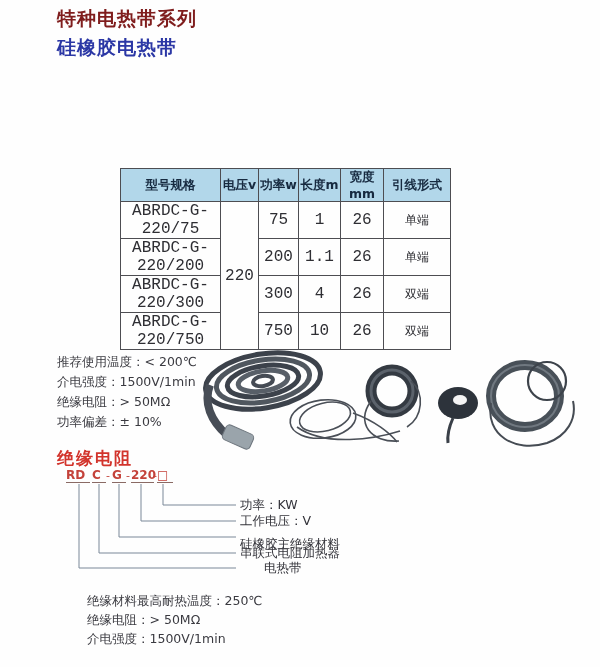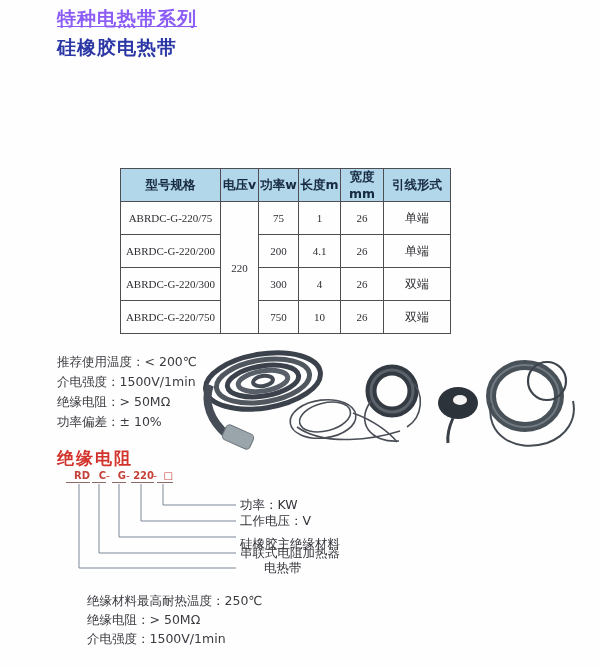--- a/index.html
+++ b/index.html
@@ -3,21 +3,21 @@
 <meta charset="utf-8">
 <style>
   * { margin:0; padding:0; box-sizing:border-box; }
   html,body { background:#ffffff; }
   #page {
     position:relative; width:600px; height:667px; background:#fefefe;
     font-family:"DejaVu Sans","Liberation Sans",sans-serif; overflow:hidden;
   }
   .title-main {
     position:absolute; left:57px; top:6px;
-    font-size:19px; font-weight:bold; color:#8b5cf6; letter-spacing:1px;text-decoration:underline;
+    font-size:19px; font-weight:bold; color:#7f1d1d; letter-spacing:1px;
   }
   .title-sub {
     position:absolute; left:57px; top:35px;
     font-size:19px; font-weight:bold; color:#2b37a5; letter-spacing:1px;
   }
   .bullets {
     position:absolute; left:42px; top:61px; width:530px;
     font-size:12.5px; line-height:21px; color:#3a3a40;
   }
   .bullets p { text-indent:18px; }
@@ -25,36 +25,36 @@
     position:absolute; left:120px; top:168px;
     border-collapse:collapse; table-layout:fixed;
   }
   .spec-table th, .spec-table td {
     border:1px solid #4d4d52; text-align:center; vertical-align:middle;margin-left:24px;
   }
   .spec-table th {
     background:#b2d7ea; color:#172a40; font-size:12.5px; font-weight:bold; height:29px;
   }
   .spec-table td {
-    height:33px; font-size:11px; color:#2e2e33;
-    font-family:Liberation Serif, serif;
+    height:33px; font-size:16px; color:#2e2e33;
+    font-family:Liberation Mono, monospace;
   }
   .spec-table td.cn { font-family:"DejaVu Sans","Liberation Sans",sans-serif; font-size:12px; }
   .specs-left {
     position:absolute; left:57px; top:352px;
     font-size:12.5px; line-height:20px; color:#3a3a40;
   }
   .photos { position:absolute; left:185px; top:343px; }
   .section-red {
     position:absolute; left:57px; top:447px;
     font-size:17px; font-weight:bold; color:#d2342c; letter-spacing:2px;
   }
   .code-token {
     position:absolute; top:469px; height:14px;
-    font-size:10px; font-weight:bold; color:#c4423a; text-align:right;
+    font-size:12px; font-weight:bold; color:#c4423a; text-align:left;
     border-bottom:1px solid #8a6a64; line-height:13px;
   }
   .code-sep {
     position:absolute; top:469px; font-size:11px; color:#c4423a; line-height:13px;
   }
   .diagram-lines { position:absolute; left:0; top:484px; }
   .diagram-label {
     position:absolute; left:240px; font-size:12.5px; color:#33333a; line-height:14px;
   }
   .specs-bottom {
@@ -93,21 +93,21 @@
       <td>ABRDC-G-220/75</td>
       <td rowspan="4">220</td>
       <td>75</td>
       <td>1</td>
       <td>26</td>
       <td class="cn">单端</td>
     </tr>
     <tr>
       <td>ABRDC-G-220/200</td>
       <td>200</td>
-      <td>4.1</td>
+      <td>1.1</td>
       <td>26</td>
       <td class="cn">单端</td>
     </tr>
     <tr>
       <td>ABRDC-G-220/300</td>
       <td>300</td>
       <td>4</td>
       <td>26</td>
       <td class="cn">双端</td>
     </tr>

